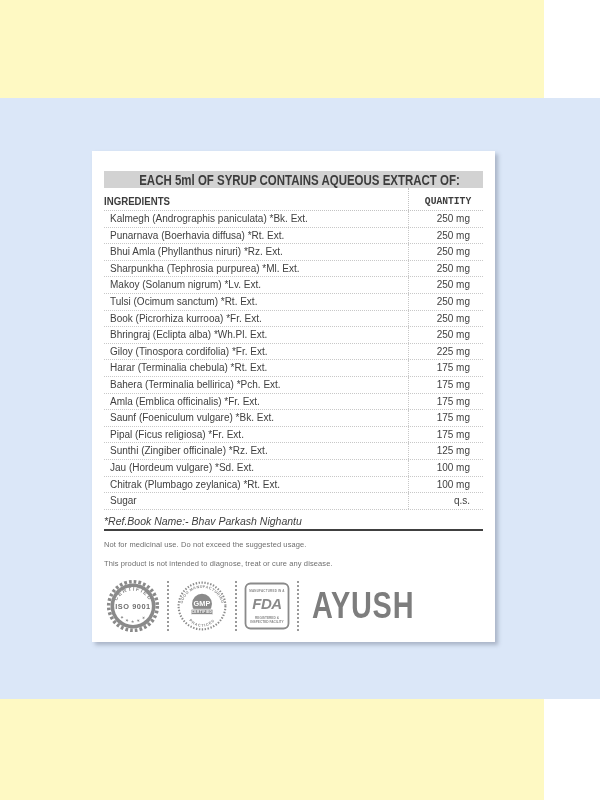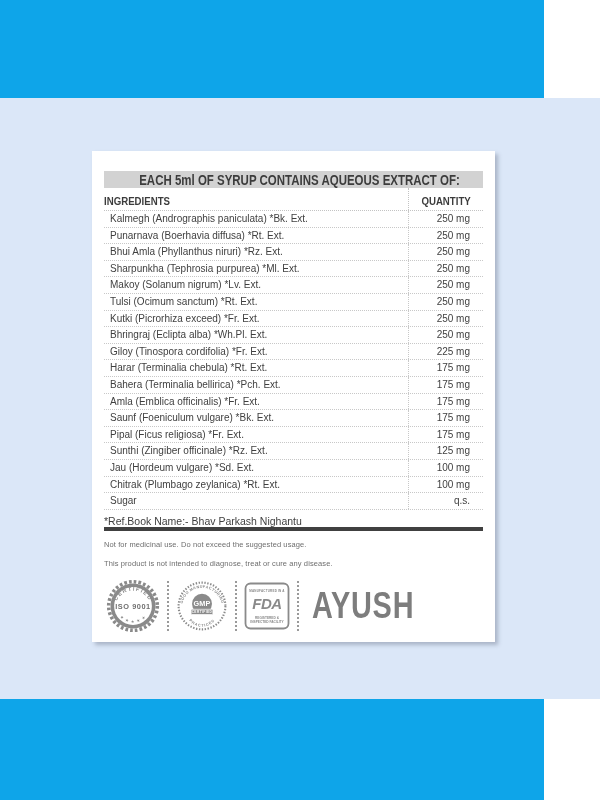--- a/index.html
+++ b/index.html
@@ -1,34 +1,34 @@
 <!DOCTYPE html>
 <html><head>
 <meta charset="utf-8">
 <style>
   * { margin:0; padding:0; box-sizing:border-box; }
   html,body { width:600px; height:800px; background:#ffffff; font-family:"Liberation Sans", sans-serif; overflow:hidden; }
-  .stage { position:relative; width:544px; height:800px; background:#0ea5e9; }
+  .stage { position:relative; width:544px; height:800px; background:#fef9c3; }
   .blue-band { position:absolute; left:0; top:98px; width:600px; height:601px; background:#dbe7f8; }
   .label-card { position:absolute; left:92px; top:151px; width:403px; height:491px; background:#ffffff;
     box-shadow:3px 3px 4px rgba(110,120,140,0.45); padding:20px 12px 0 12px; }
   .header-bar { height:17px; background:#d2d2d2; text-align:center; line-height:17px; overflow:visible; white-space:nowrap; }
   .header-bar .cond { display:inline-block; transform:scaleX(0.82); transform-origin:center;
     font-weight:bold; font-size:14px; color:#3c3c3c; letter-spacing:0px; }
   .col-head { display:flex; height:23px; align-items:flex-end; border-bottom:1px dotted #c3c3c3; }
   .col-head .ing { flex:1; }
-  .col-head .qty { width:75px; border-left:1px dotted #c3c3c3; text-align:right; padding-right:12px; height:100%; display:flex; align-items:flex-end; justify-content:flex-end; }
+  .col-head .qty { width:75px; border-left:1px dotted #c3c3c3; text-align:right; padding-right:12px; height:100%; display:flex; align-items:flex-end; justify-content:flex-end;font-family:Liberation Mono, monospace; }
   .col-head .cond-l { display:inline-block; transform:scaleX(0.84); transform-origin:left bottom;
     font-weight:bold; font-size:11.5px; color:#3c3c3c; padding-bottom:3px; }
   .col-head .cond-r { display:inline-block; transform:scaleX(0.84); transform-origin:right bottom;
     font-weight:bold; font-size:11.5px; color:#3c3c3c; padding-bottom:3px; }
   .trow { display:flex; height:16.6px; line-height:16.6px; border-bottom:1px dotted #c8c8c8; font-size:10px; color:#3f3f3f; }
   .cell-ing { flex:1; white-space:nowrap; overflow:hidden;padding-left:6px; }
   .cell-qty { width:75px; border-left:1px dotted #c8c8c8; text-align:right; padding-right:13px; white-space:nowrap; }
-  .ref-row { height:21px; line-height:22px; font-size:10.5px; color:#3f3f3f; border-bottom:4px solid #404040; }
+  .ref-row { height:21px; line-height:22px; font-size:10.5px; color:#3f3f3f; border-bottom:2px solid #404040;font-style:italic; }
   .disc { font-size:7.5px; color:#6e6e6e; line-height:11px; margin-top:8px; letter-spacing:0.1px; }
   .disc.second { }
   .badges { display:flex; align-items:center; margin-top:10px; height:54px; column-gap:7px; padding-left:2px; }
   .vdiv { border-left:2px dotted #9a9a9a; height:50px; width:0; }
   .ayush { font-weight:bold; font-size:37px; color:#7d7d7d; transform:scaleX(0.78); transform-origin:left center;
     letter-spacing:1px; line-height:54px; margin-left:6px; white-space:nowrap; }
   svg text { font-family:"Liberation Sans", sans-serif; }
 </style>
 </head>
 <body>
@@ -70,21 +70,21 @@
         </div>
         <div class="trow">
           <div class="cell-ing">Makoy (Solanum nigrum) *Lv. Ext.</div>
           <div class="cell-qty">250 mg</div>
         </div>
         <div class="trow">
           <div class="cell-ing">Tulsi (Ocimum sanctum) *Rt. Ext.</div>
           <div class="cell-qty">250 mg</div>
         </div>
         <div class="trow">
-          <div class="cell-ing">Kutki (Picrorhiza exceed) *Fr. Ext.</div>
+          <div class="cell-ing">Book (Picrorhiza kurrooa) *Fr. Ext.</div>
           <div class="cell-qty">250 mg</div>
         </div>
         <div class="trow">
           <div class="cell-ing">Bhringraj (Eclipta alba) *Wh.Pl. Ext.</div>
           <div class="cell-qty">250 mg</div>
         </div>
         <div class="trow">
           <div class="cell-ing">Giloy (Tinospora cordifolia) *Fr. Ext.</div>
           <div class="cell-qty">225 mg</div>
         </div>

